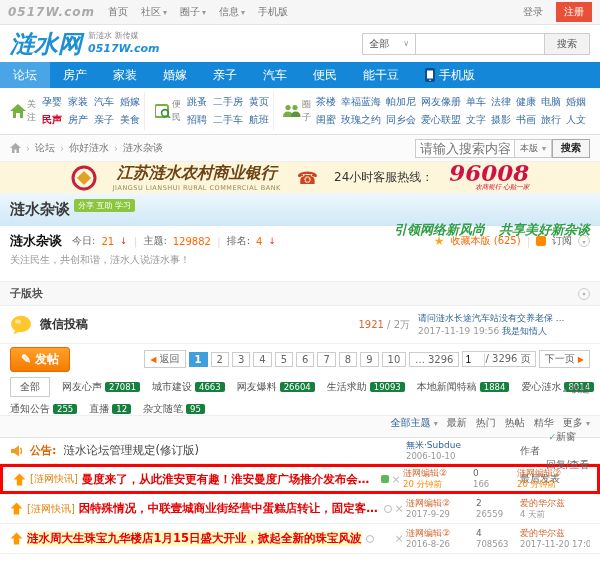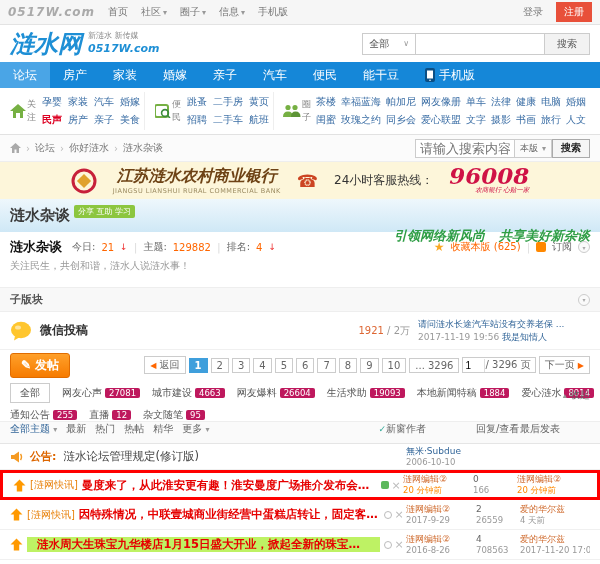--- a/index.html
+++ b/index.html
@@ -43,21 +43,21 @@
   
   .crumbbar { height:27px; display:flex; align-items:center; padding:0 10px; background:#fbfbfb; border-bottom:1px solid #eee; color:#888; font-size:10px; gap:5px; }
   .crumb-sep { color:#bbb; }
   .crumbbar a { color:#777; cursor:pointer; }
   .crumb-search { margin-left:auto; display:flex; height:19px; }
   .crumb-search input { border:1px solid #ccc; width:100px; padding:0 4px; font-size:13px; outline:none; }
   .crumb-scope { border:1px solid #ccc; border-left:none; padding:0 5px; display:flex; align-items:center; gap:4px; color:#666; font-size:9px; }
   .crumb-btn { border:1px solid #aaa; background:#f5f5f5; font-weight:bold; padding:0 8px; font-size:10px; color:#222; cursor:pointer; }
 
   
-  .banner { height:37px; background:#fdf6da; display:flex; align-items:center; justify-content:center; gap:16px; cursor:pointer; }
+  .banner { height:31px; background:#fdf6da; display:flex; align-items:center; justify-content:center; gap:16px; cursor:pointer; }
   .bank-txt { text-align:center; }
   .bank-cn { font-family:"DejaVu Serif","Liberation Serif",serif; font-weight:bold; font-size:16px; color:#6e4316; font-style:italic; }
   .bank-en { font-size:6.5px; color:#9a8a60; letter-spacing:.5px; }
   .phone-glyph { color:#c42; font-size:17px; }
   .hotline-label { font-size:12px; color:#333; }
   .hotline-num { color:#cf1246; font-size:23px; font-weight:bold; font-style:italic; line-height:.9; font-family:"DejaVu Serif",serif; }
   .hotline-slogan { font-size:6.5px; color:#cf1246; font-style:italic; text-align:right; }
 
   
   .fbanner { height:33px; background:linear-gradient(180deg,#eef7fc,#cfe8f6); display:flex; align-items:center; padding:0 10px; }
@@ -102,42 +102,42 @@
   .pg-box.pg-active { background:#3f9fdc; border-color:#3f9fdc; color:#fff; font-weight:bold; }
   .pg-arrow { color:#f60; font-size:8px; }
   .pg-jump { border:1px solid #ccc; display:inline-flex; align-items:center; padding-right:4px; color:#666; }
   .pg-jump input { width:22px; border:none; border-right:1px solid #ddd; font-size:10px; padding:1px 2px; outline:none; }
 
   
   .filters { height:42px; padding:4px 10px; position:relative; border-bottom:1px solid #eee; }
   .f-row { display:flex; gap:12px; align-items:center; height:18px; }
   .ftab { color:#555; font-size:10px; display:inline-flex; align-items:center; gap:3px; cursor:pointer; white-space:nowrap; }
   .ftab.active { border:1px solid #ccc; padding:2px 9px; background:#fff; }
-  .fbadge { background:#be185d; color:#fff; font-size:8.5px; padding:0 4px; border-radius:2px; }
+  .fbadge { background:#15803d; color:#fff; font-size:8.5px; padding:0 4px; border-radius:2px; }
   .f-collapse { position:absolute; right:10px; top:8px; color:#666; font-size:10px; cursor:pointer; }
 
   
-  .thead { height:22px; display:flex; align-items:flex-start; padding:0 10px; color:#666; font-size:10px; border-bottom:1px solid #e5e5e5; background:#fafafa; }
+  .thead { height:22px; display:flex; align-items:flex-end; padding:0 10px; color:#666; font-size:10px; border-bottom:1px solid #e5e5e5; background:#fafafa;flex-direction:column; }
   .th-left { display:flex; gap:9px; align-items:center; flex:1; }
   .th-left .blue { color:#369; }
   .chk { color:#3a9; font-size:9px; }
   .col-author { width:70px; }
   .col-replies { width:44px; }
   .col-last { width:70px; }
 
   .arow, .trow { display:flex; align-items:center; padding:0 10px; border-bottom:1px solid #f0f0f0; }
   .arow { height:26px; }
   .trow { height:30px; }
   .trow.boxed { border:3px solid #f00; }
   .aprefix { color:#d60; font-weight:bold; margin:0 3px; font-size:11px; }
   .atitle { color:#444; font-size:11.5px; cursor:pointer; }
   .t-flex { flex:1; display:flex; align-items:center; gap:4px; overflow:hidden; white-space:nowrap; }
   .ttag { color:#e8820c; font-size:10px; cursor:pointer; }
   .ttitle { font-size:11.5px; font-weight:bold; color:#e60000; cursor:pointer; overflow:hidden; text-overflow:ellipsis; }
-  .ttitle.hl { background:#bef264; padding:0 10px; }
+  .ttitle.hl { background:#fef9c3; padding:0 0; }
   .newdot { width:8px; height:8px; border-radius:2px; background:#5cb85c; display:inline-block; flex:none; }
   .gcirc { width:8px; height:8px; border-radius:50%; border:1px solid #bbb; display:inline-block; flex:none; }
   .tclose { width:14px; color:#bbb; font-size:11px; cursor:pointer; text-align:center; flex:none; }
   .tcol { font-size:9px; line-height:1.35; overflow:hidden; white-space:nowrap; }
   .tcol a { color:#cf6a2d; cursor:pointer; display:block; }
   .tcol .gray { color:#999; font-size:8.5px; display:block; }
   .tcol .orange { color:#f80; }
   .tcol.blue-name a { color:#369; }
   .treply-num { color:#666; display:block; }
   .tview-num { color:#999; font-size:8.5px; display:block; }
@@ -452,21 +452,21 @@
 
   <div class="thead">
     <div class="th-left">
       <span class="blue"><span>全部主题</span> <span class="caret">▾</span></span>
       <span>最新</span>
       <span>热门</span>
       <span>热帖</span>
       <span>精华</span>
       <span><span>更多</span> <span class="caret">▾</span></span>
     </div>
-    <span style=""><span class="chk">✓</span><span>新窗</span></span>
+    <span style="margin-right:14px;"><span class="chk">✓</span><span>新窗</span></span>
     <span class="col-author">作者</span>
     <span class="col-replies">回复/查看</span>
     <span class="col-last">最后发表</span>
   </div>
 
   <div class="arow">
     <div class="t-flex">
       <svg width="13" height="12" viewBox="0 0 13 12">
           <path d="M1 4 H4 L9 0.5 V11.5 L4 8 H1 Z" fill="#f59a23"></path>
           <path d="M10.5 3 Q12.5 6 10.5 9" stroke="#f59a23" stroke-width="1.4" fill="none"></path>

